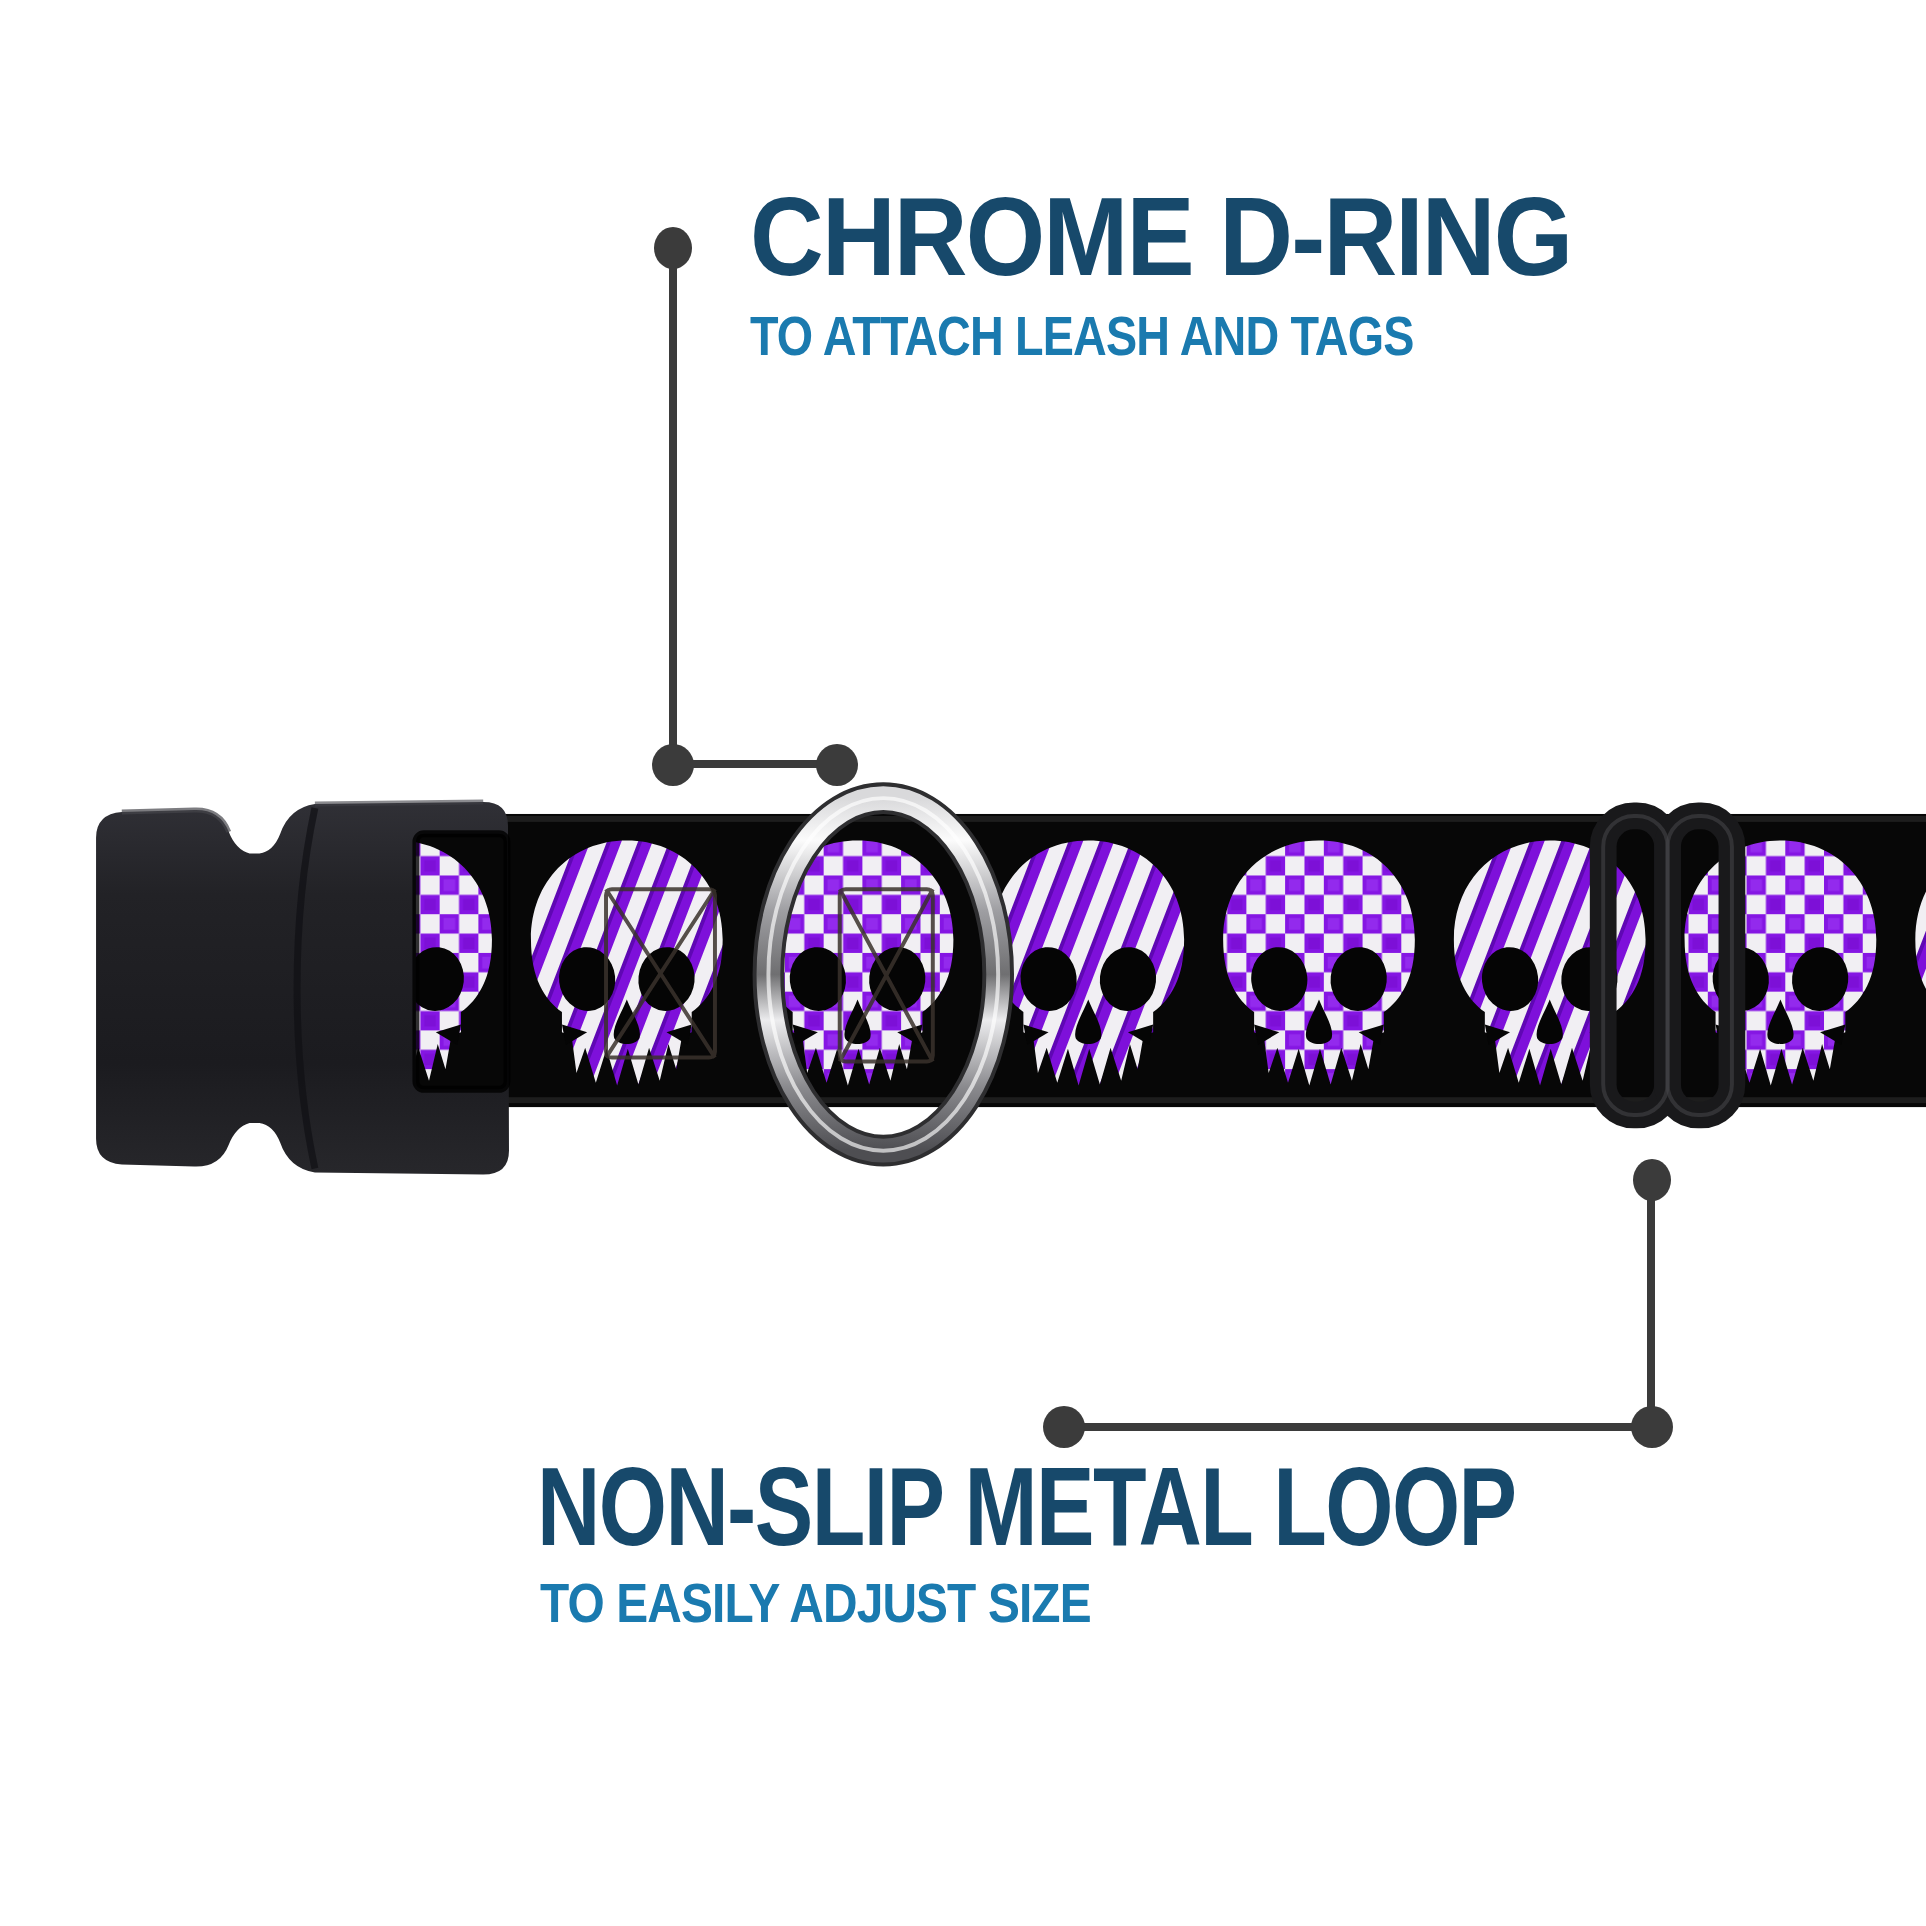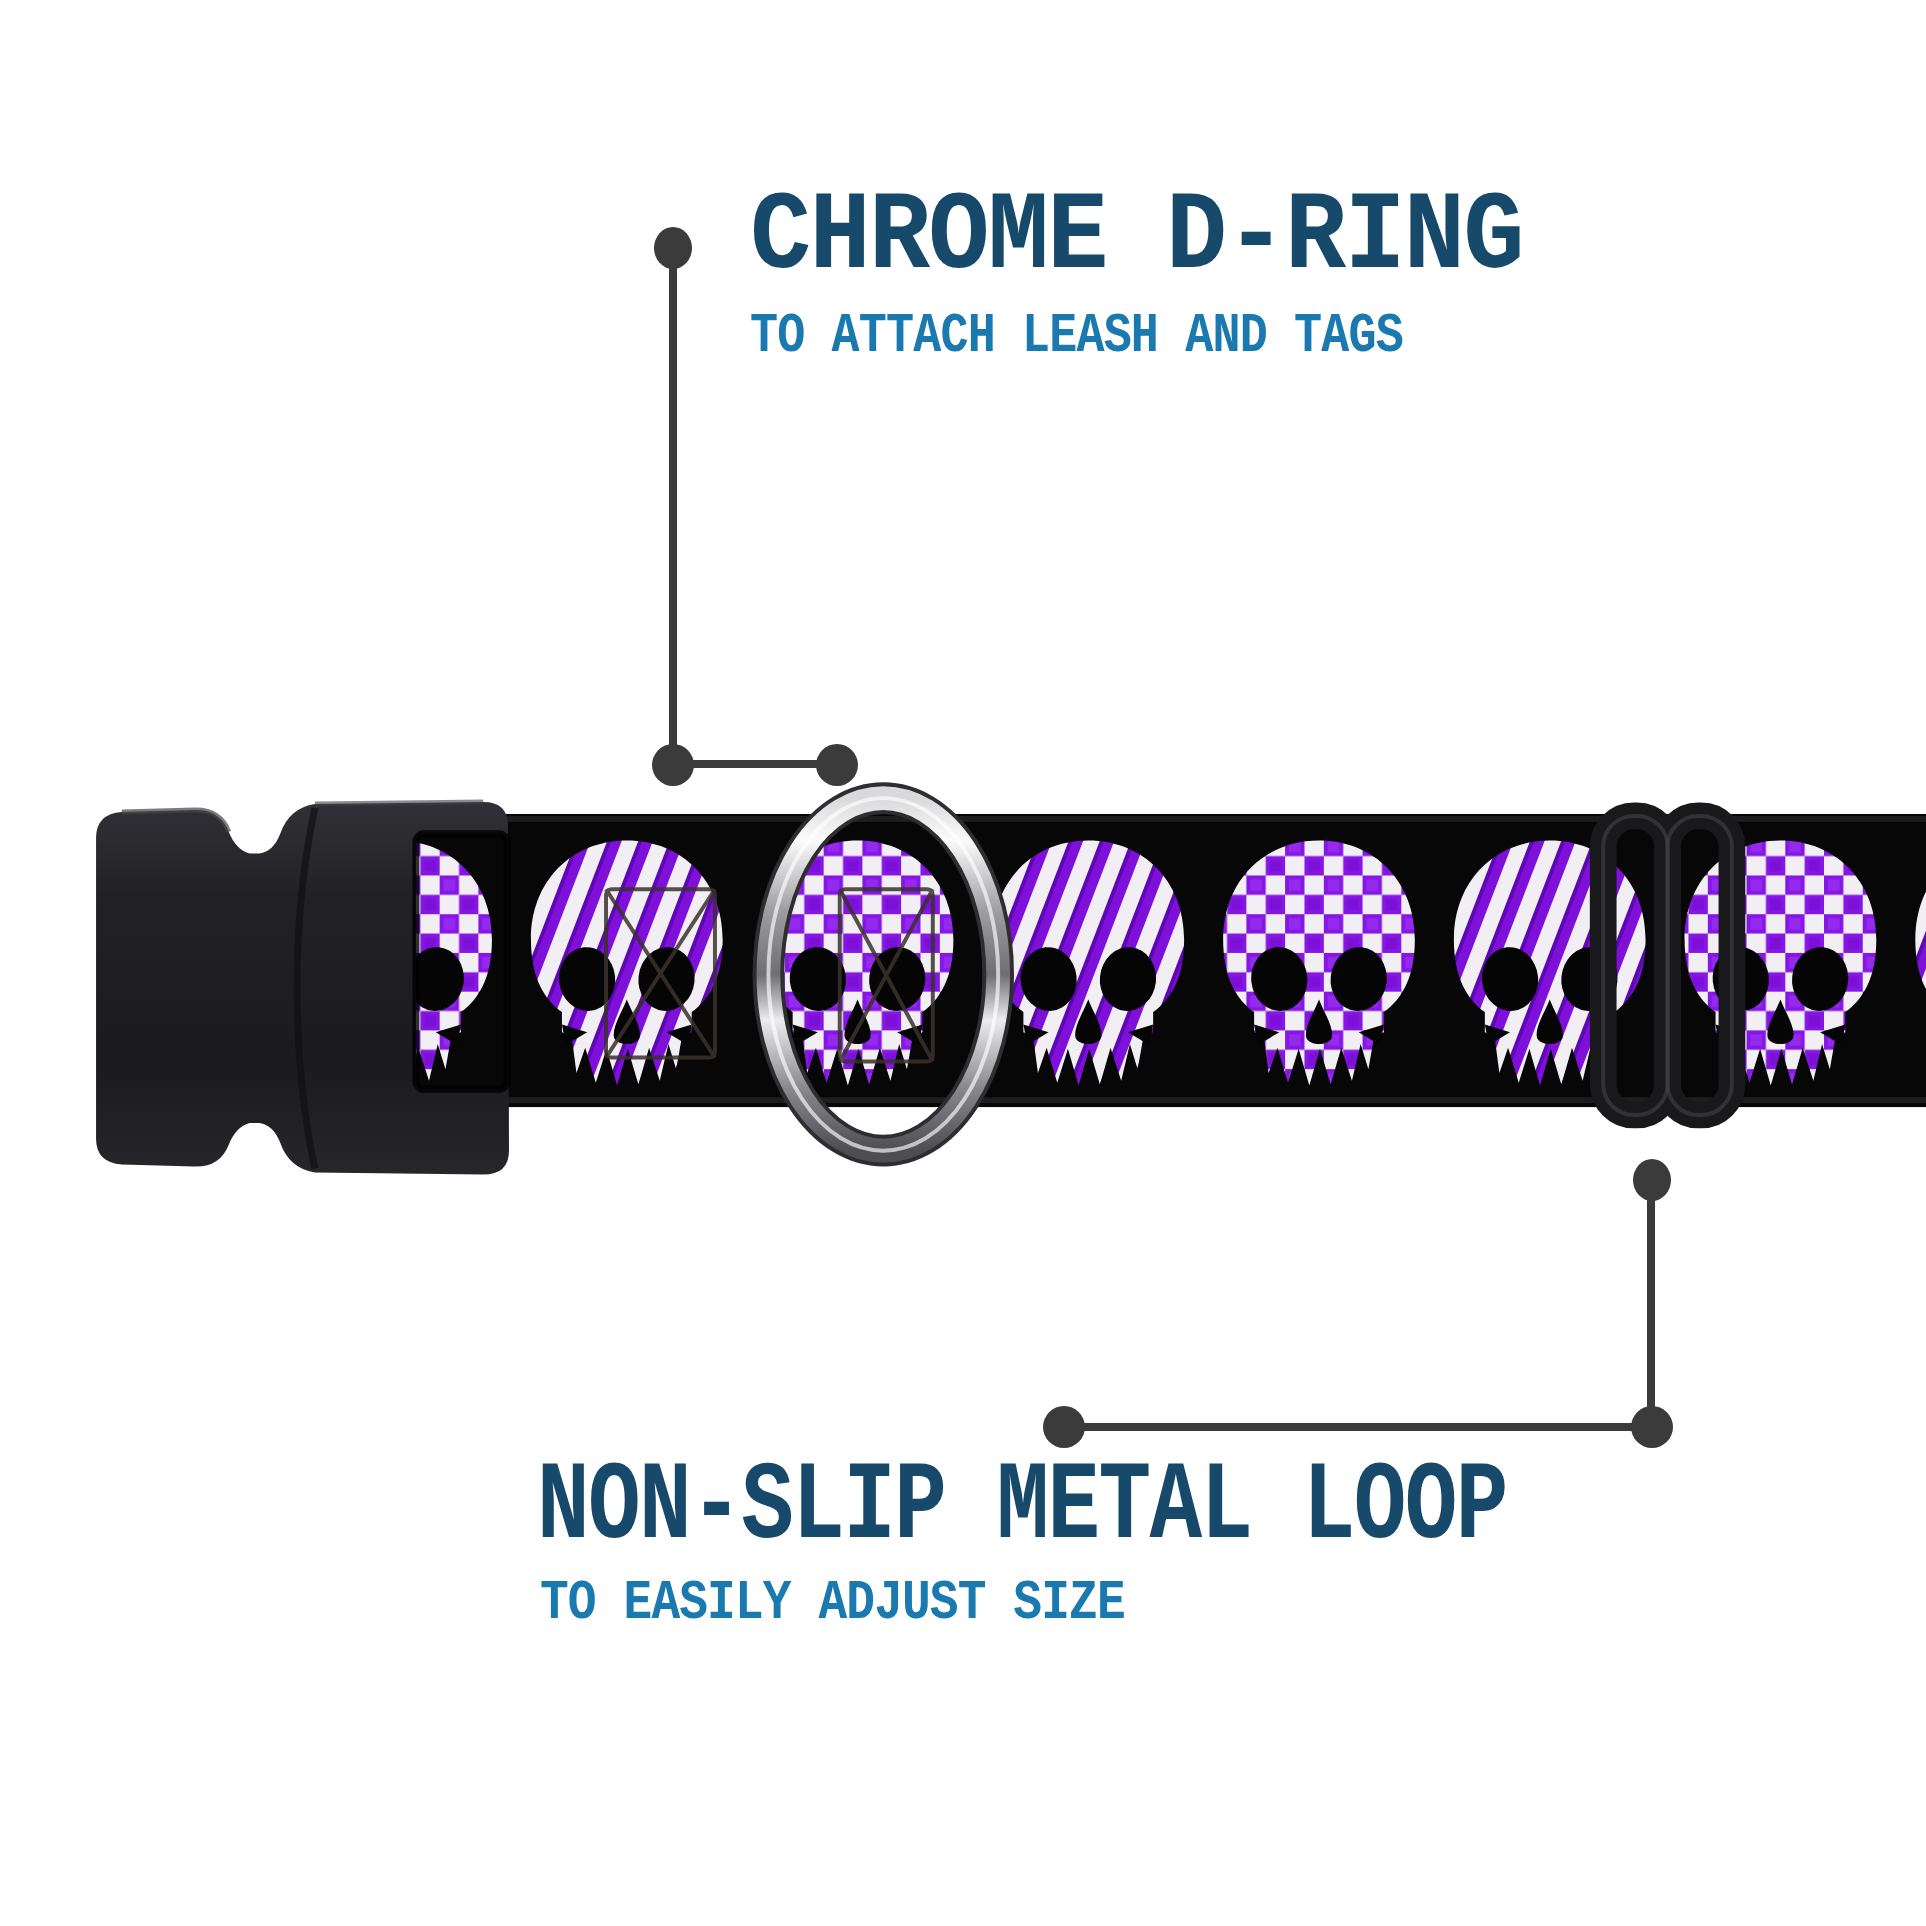--- a/index.html
+++ b/index.html
@@ -1,17 +1,17 @@
 <!DOCTYPE html>
 <html><head>
 <meta charset="utf-8">
 <style>
   html,body{margin:0;padding:0;background:#ffffff;}
   .stage{position:relative;width:1927px;height:1927px;background:#ffffff;overflow:hidden;
-         font-family:Liberation Mono, monospace;}
+         font-family:Liberation Sans, sans-serif;}
   
   .dot{position:absolute;background:#3b3b3b;border-radius:50%;}
   .cline{position:absolute;background:#3b3b3b;}
   
   .callout-title{position:absolute;font-weight:bold;font-size:111px;line-height:1;
                  color:#17496b;letter-spacing:-2px;white-space:nowrap;
                  transform-origin:left top;}
   .callout-sub{position:absolute;font-weight:bold;font-size:55px;line-height:1;
                color:#1a7aaf;letter-spacing:-1px;white-space:nowrap;
                transform-origin:left top;}

